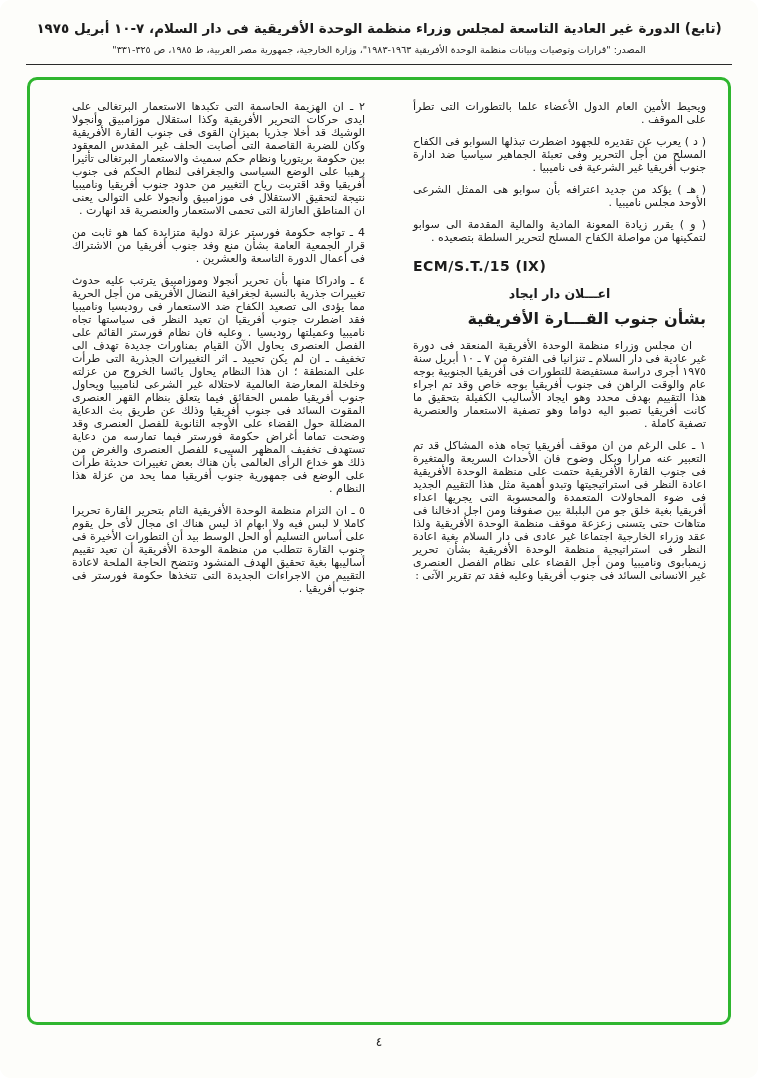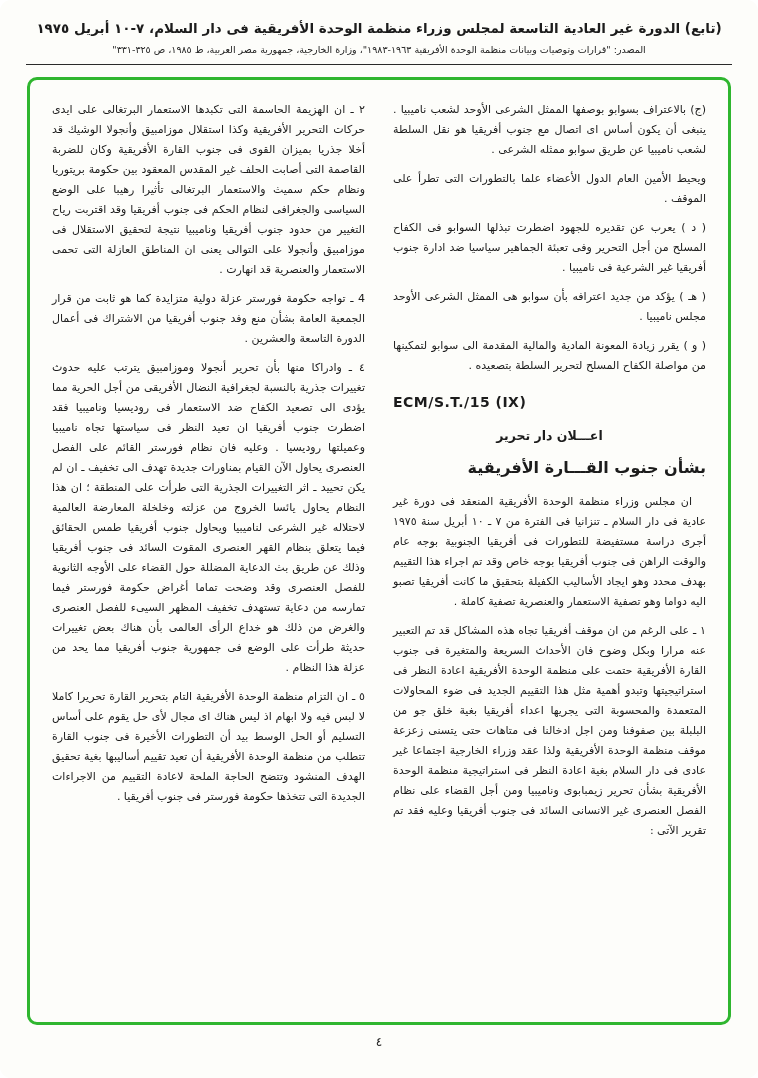--- a/index.html
+++ b/index.html
@@ -56,21 +56,22 @@
     display:flex;
     direction:rtl;
     gap:28px;
     height:100%;
   }
   .col{
     flex:1 1 0;
     direction:rtl;
     text-align:justify;
     font-size:11px;
-    line-height:20px;
+    line-height:13px;
+    margin-left:20px;
   }
   .col p{
     margin-bottom:9px;
     text-indent:14px;
   }
   .col p.marked{
     text-indent:0;
   }
   .doc-ref{
     direction:ltr;
@@ -109,29 +110,28 @@
     <div class="doc-title">(تابع) الدورة غير العادية التاسعة لمجلس وزراء منظمة الوحدة الأفريقية فى دار السلام، ٧-١٠ أبريل ١٩٧٥</div>
     <div class="source-line">المصدر: "قرارات وتوصيات وبيانات منظمة الوحدة الأفريقية ١٩٦٣-١٩٨٣"، وزارة الخارجية، جمهورية مصر العربية، ط ١٩٨٥، ص ٣٢٥-٣٣١"</div>
   </div>
 
   <hr class="rule">
 
   <div class="green-box">
     <div class="columns">
 
       <div class="col">
-        <p class="marked">(ج) بالاعتراف بسوابو بوصفها الممثل الشرعى الأوحد لشعب ناميبيا . ينبغى أن يكون أساس اى اتصال مع جنوب أفريقيا هو نقل السلطة لشعب ناميبيا عن طريق سوابو ممثله الشرعى .</p>
         <p class="marked">ويحيط الأمين العام الدول الأعضاء علما بالتطورات التى تطرأ على الموقف .</p>
         <p class="marked">( د ) يعرب عن تقديره للجهود اضطرت تبذلها السوابو فى الكفاح المسلح من أجل التحرير وفى تعبئة الجماهير سياسيا ضد ادارة جنوب أفريقيا غير الشرعية فى ناميبيا .</p>
         <p class="marked">( هـ ) يؤكد من جديد اعترافه بأن سوابو هى الممثل الشرعى الأوحد مجلس ناميبيا .</p>
         <p class="marked">( و ) يقرر زيادة المعونة المادية والمالية المقدمة الى سوابو لتمكينها من مواصلة الكفاح المسلح لتحرير السلطة بتصعيده .</p>
 
         <div class="doc-ref">ECM/S.T./15 (IX)</div>
 
-        <div class="heading-1">اعـــلان دار تحرير</div>
+        <div class="heading-1">اعـــلان دار ايجاد</div>
         <div class="heading-2">بشأن جنوب القـــارة الأفريقية</div>
 
         <p>ان مجلس وزراء منظمة الوحدة الأفريقية المنعقد فى دورة غير عادية فى دار السلام ـ تنزانيا فى الفترة من ٧ ـ ١٠ أبريل سنة ١٩٧٥ أجرى دراسة مستفيضة للتطورات فى أفريقيا الجنوبية بوجه عام والوقت الراهن فى جنوب أفريقيا بوجه خاص وقد تم اجراء هذا التقييم بهدف محدد وهو ايجاد الأساليب الكفيلة بتحقيق ما كانت أفريقيا تصبو اليه دواما وهو تصفية الاستعمار والعنصرية تصفية كاملة .</p>
         <p class="marked">١ ـ على الرغم من ان موقف أفريقيا تجاه هذه المشاكل قد تم التعبير عنه مرارا وبكل وضوح فان الأحداث السريعة والمتغيرة فى جنوب القارة الأفريقية حتمت على منظمة الوحدة الأفريقية اعادة النظر فى استراتيجيتها وتبدو أهمية مثل هذا التقييم الجديد فى ضوء المحاولات المتعمدة والمحسوبة التى يجريها اعداء أفريقيا بغية خلق جو من البلبلة بين صفوفنا ومن اجل ادخالنا فى متاهات حتى يتسنى زعزعة موقف منظمة الوحدة الأفريقية ولذا عقد وزراء الخارجية اجتماعا غير عادى فى دار السلام بغية اعادة النظر فى استراتيجية منظمة الوحدة الأفريقية بشأن تحرير زيمبابوى وناميبيا ومن أجل القضاء على نظام الفصل العنصرى غير الانسانى السائد فى جنوب أفريقيا وعليه فقد تم تقرير الآتى :</p>
       </div>
 
       <div class="col">
         <p class="marked">٢ ـ ان الهزيمة الحاسمة التى تكبدها الاستعمار البرتغالى على ايدى حركات التحرير الأفريقية وكذا استقلال موزامبيق وأنجولا الوشيك قد أخلا جذريا بميزان القوى فى جنوب القارة الأفريقية وكان للضربة القاصمة التى أصابت الحلف غير المقدس المعقود بين حكومة بريتوريا ونظام حكم سميث والاستعمار البرتغالى تأثيرا رهيبا على الوضع السياسى والجغرافى لنظام الحكم فى جنوب أفريقيا وقد اقتربت رياح التغيير من حدود جنوب أفريقيا وناميبيا نتيجة لتحقيق الاستقلال فى موزامبيق وأنجولا على التوالى يعنى ان المناطق العازلة التى تحمى الاستعمار والعنصرية قد انهارت .</p>
         <p class="marked">4 ـ تواجه حكومة فورستر عزلة دولية متزايدة كما هو ثابت من قرار الجمعية العامة بشأن منع وفد جنوب أفريقيا من الاشتراك فى أعمال الدورة التاسعة والعشرين .</p>
         <p class="marked">٤ ـ وادراكا منها بأن تحرير أنجولا وموزامبيق يترتب عليه حدوث تغييرات جذرية بالنسبة لجغرافية النضال الأفريقى من أجل الحرية مما يؤدى الى تصعيد الكفاح ضد الاستعمار فى روديسيا وناميبيا فقد اضطرت جنوب أفريقيا ان تعيد النظر فى سياستها تجاه ناميبيا وعميلتها روديسيا . وعليه فان نظام فورستر القائم على الفصل العنصرى يحاول الآن القيام بمناورات جديدة تهدف الى تخفيف ـ ان لم يكن تحييد ـ اثر التغييرات الجذرية التى طرأت على المنطقة ؛ ان هذا النظام يحاول يائسا الخروج من عزلته وخلخلة المعارضة العالمية لاحتلاله غير الشرعى لناميبيا ويحاول جنوب أفريقيا طمس الحقائق فيما يتعلق بنظام القهر العنصرى المقوت السائد فى جنوب أفريقيا وذلك عن طريق بث الدعاية المضللة حول القضاء على الأوجه الثانوية للفصل العنصرى وقد وضحت تماما أغراض حكومة فورستر فيما تمارسه من دعاية تستهدف تخفيف المظهر السيىء للفصل العنصرى والغرض من ذلك هو خداع الرأى العالمى بأن هناك بعض تغييرات حديثة طرأت على الوضع فى جمهورية جنوب أفريقيا مما يحد من عزلة هذا النظام .</p>

